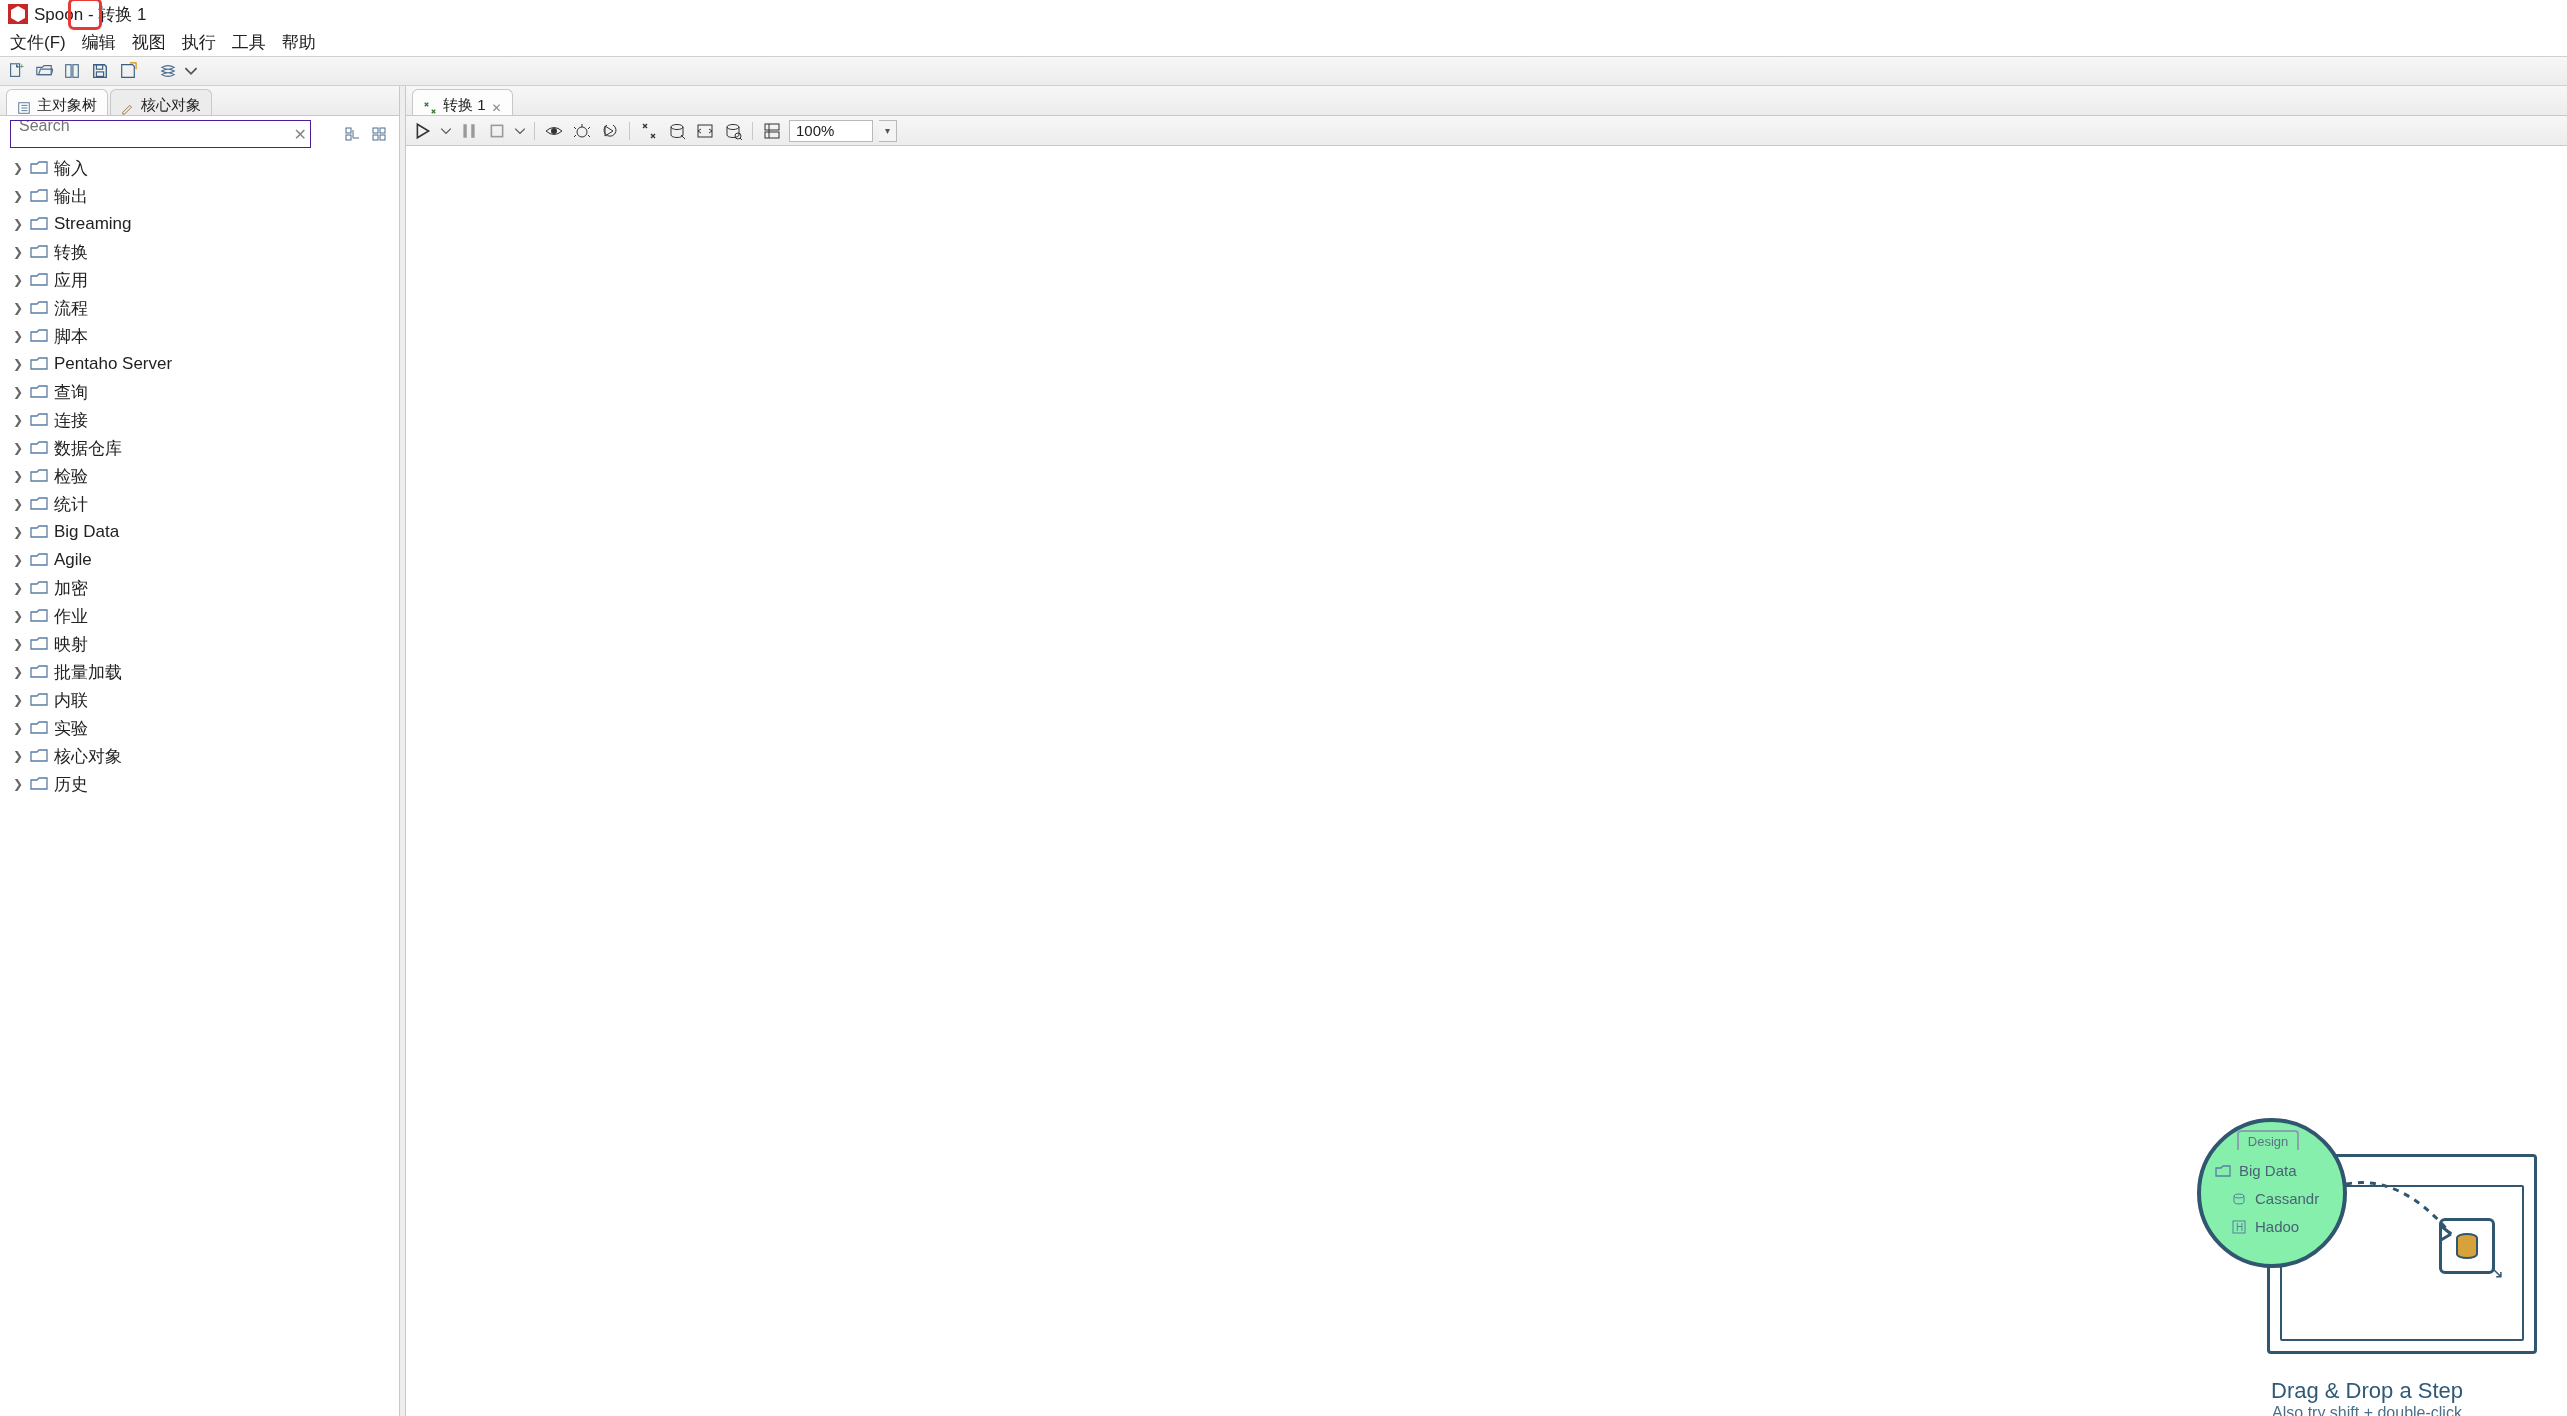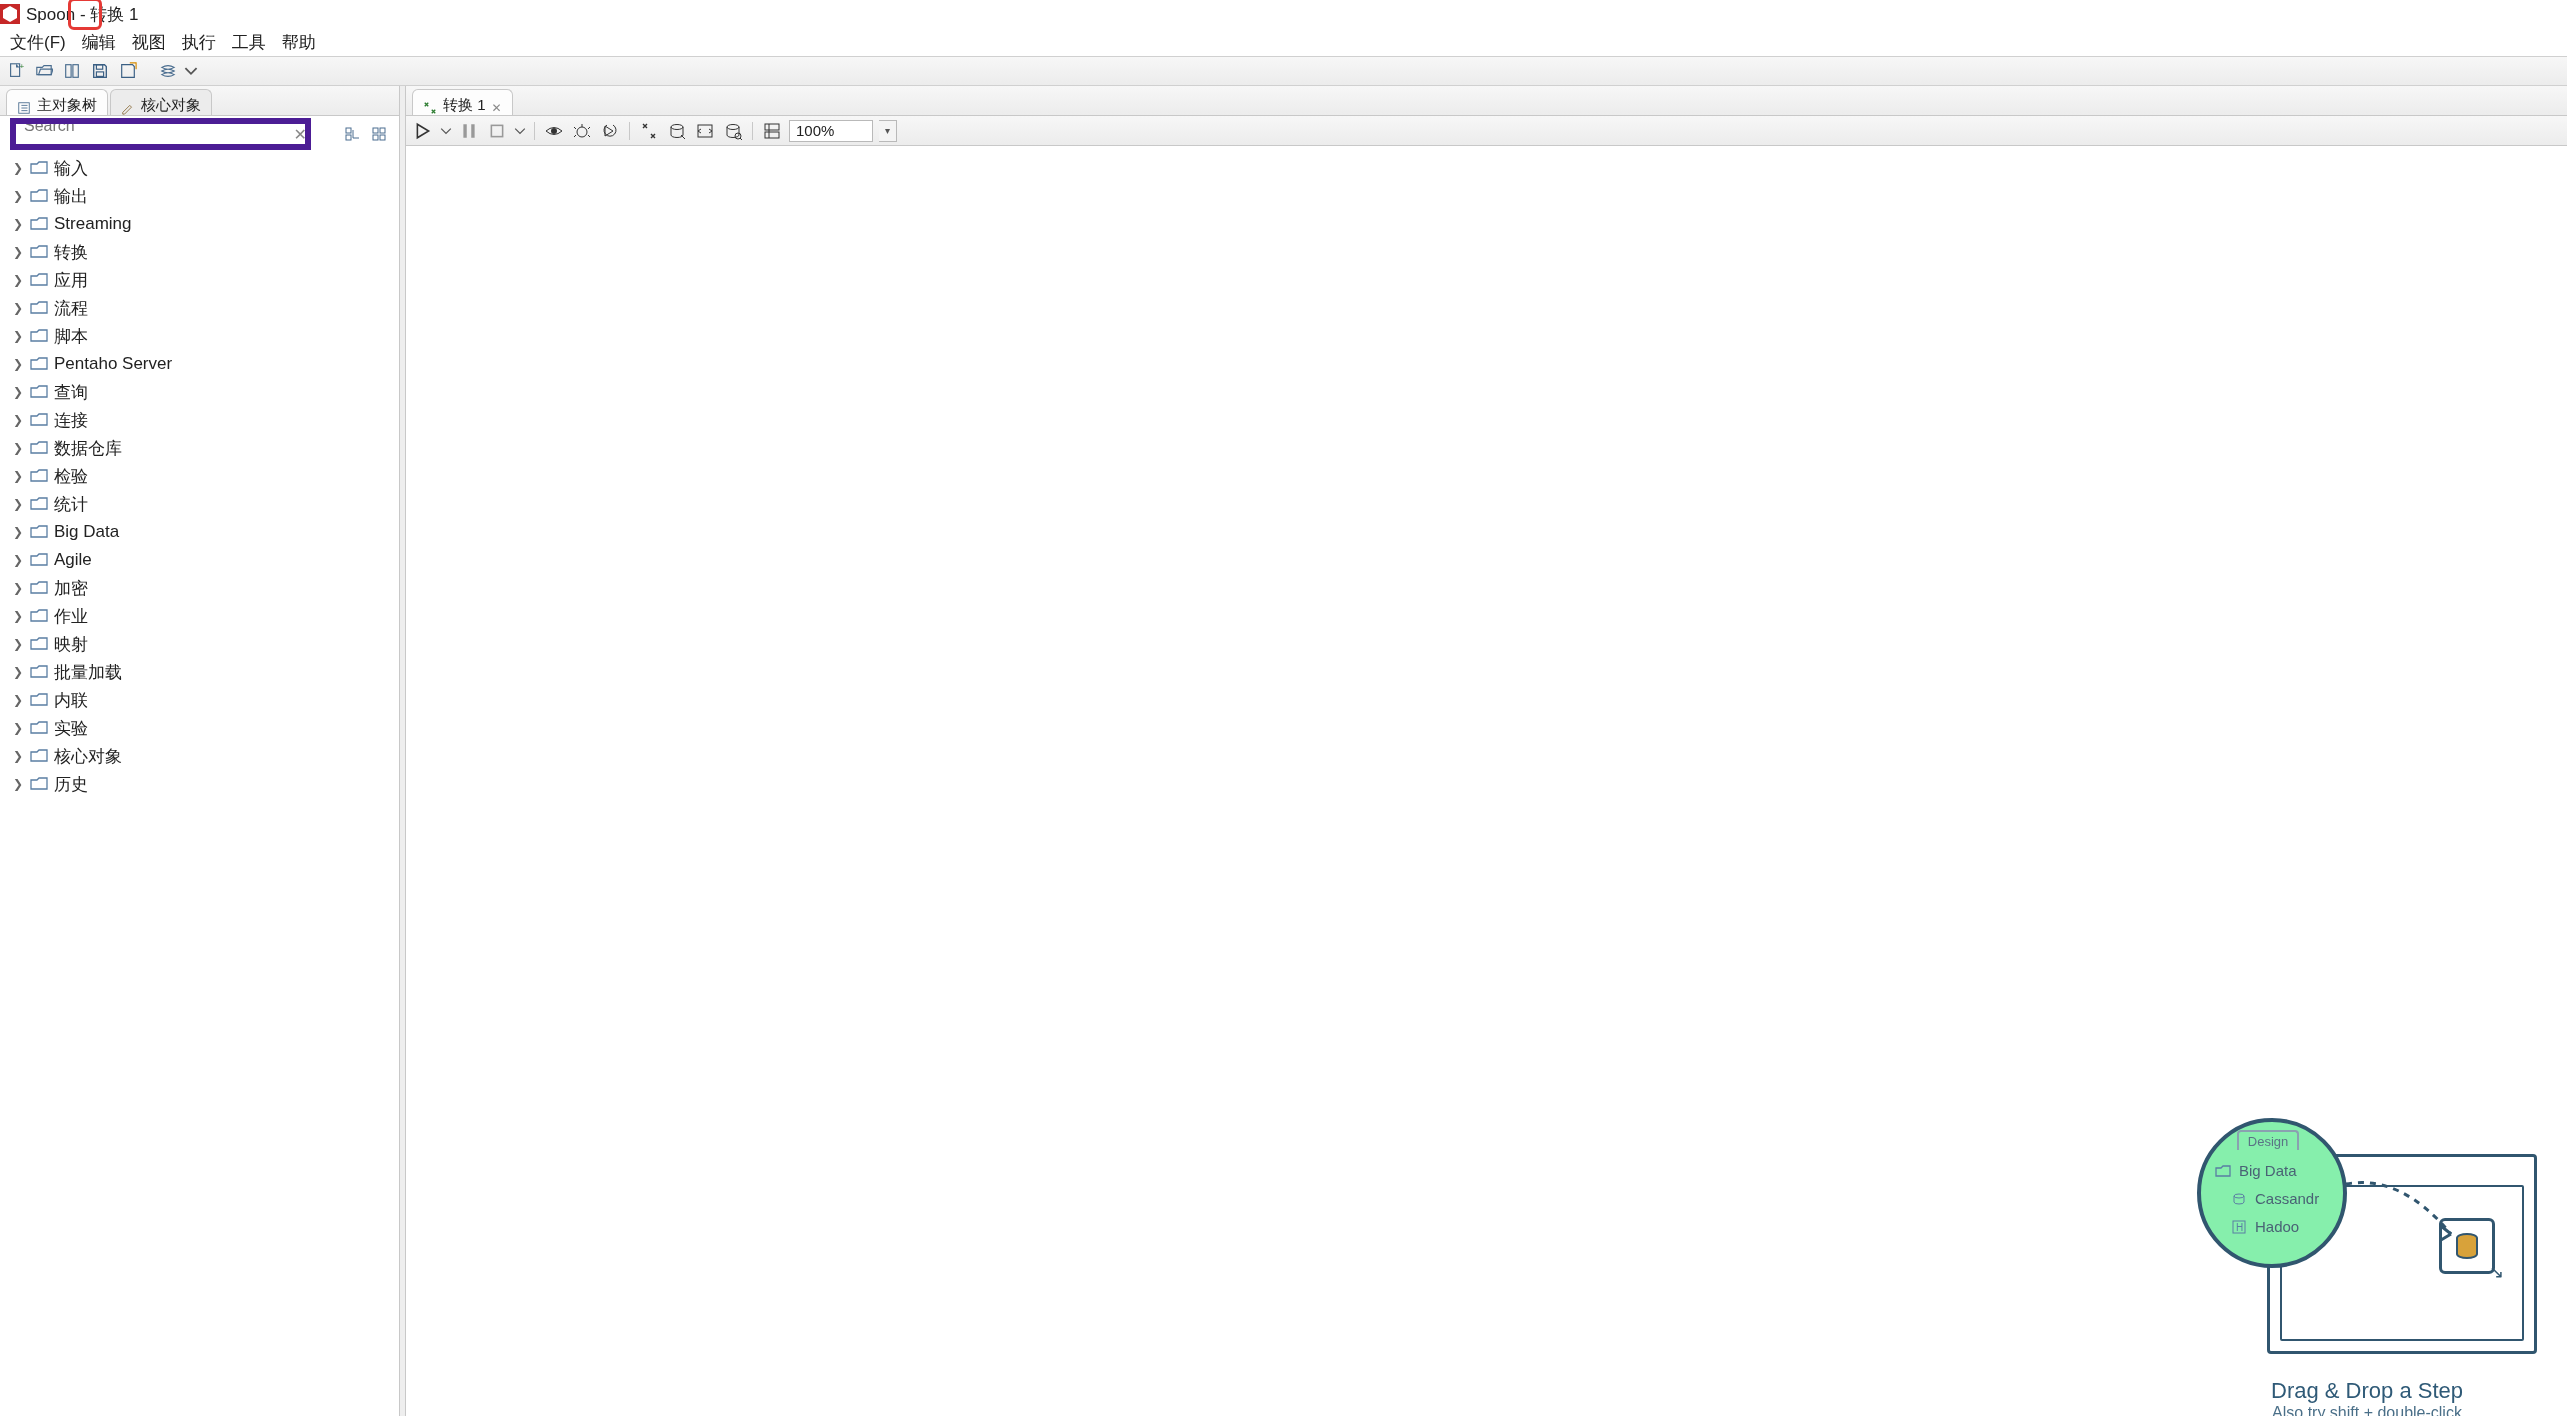--- a/index.html
+++ b/index.html
@@ -1,19 +1,19 @@
 <!DOCTYPE html>
 <html><head>
 <meta charset="utf-8">
 <style>
   * { box-sizing: border-box; margin: 0; padding: 0; }
   html, body { width: 100%; height: 100%; font-family: "Segoe UI", Tahoma, sans-serif; font-size: 16px; color: #222; background: #fff; overflow: hidden; }
 
   
-  .titlebar { height: 28px; display: flex; align-items: center; gap: 6px; padding: 2px 0; background: #fff; }
+  .titlebar { height: 28px; display: flex; align-items: center; gap: 6px; padding: 2px 8px; background: #fff; }
   .app-icon { width: 20px; height: 20px; background: #c62828; display: flex; align-items: center; justify-content: center; color: #fff; font-size: 13px; font-weight: bold; }
   .title-text { font-size: 17px; }
 
   
   .menubar { height: 28px; display: flex; align-items: center; gap: 4px; padding: 0 4px; background: #fff; }
   .menu-item { padding: 2px 6px; font-size: 17px; cursor: default; }
 
   
   .main-toolbar { height: 30px; background: linear-gradient(#f7f7f7,#ececec); border-top: 1px solid #d0d0d0; border-bottom: 1px solid #d0d0d0; display: flex; align-items: center; padding: 0 4px; gap: 4px; }
   .tb-btn { width: 24px; height: 24px; display: flex; align-items: center; justify-content: center; cursor: default; position: relative; }
@@ -30,21 +30,21 @@
   
   .tabbar { height: 30px; display: flex; align-items: flex-end; background: linear-gradient(#f7f7f7,#ececec); border-bottom: 1px solid #c8c8c8; padding-left: 6px; gap: 2px; }
   .tab { height: 26px; display: flex; align-items: flex-end; gap: 6px; padding: 0 10px; background: #fdfdfd; border: 1px solid #c8c8c8; border-bottom: none; border-radius: 6px 6px 0 0; font-size: 15px; cursor: default; }
   .tab.inactive { background: #ececec; }
   .tab .close-x { font-size: 12px; color: #888; }
   .tab svg { width: 14px; height: 14px; }
 
   
   .search-row { height: 36px; display: flex; align-items: center; gap: 6px; padding: 4px 10px; }
   .search-wrap { flex: 1; position: relative; display: flex; align-items: center; }
-  .search-input { width: 100%; height: 28px; border: 6px solid #4c1d95; padding: 2px 26px 18px 8px; font-size: 16px; color: #444; background: #fff; }
+  .search-input { width: 100%; height: 28px; border: 1px solid #4c1d95; padding: 2px 26px 18px 8px; font-size: 16px; color: #444; background: #fff; }
   .search-clear { position: absolute; right: 4px; color: #888; font-size: 16px; cursor: default; }
   .mini-btn { width: 20px; height: 20px; display: flex; align-items: center; justify-content: center; cursor: default; }
   .mini-btn svg { width: 16px; height: 16px; }
 
   
   .tree { flex: 1; overflow: auto; padding: 2px 0 10px 12px; }
   .tree-row { display: flex; align-items: center; height: 28px; gap: 6px; font-size: 17px; color: #222; cursor: default; }
   .tw { width: 12px; color: #666; font-size: 12px; display: inline-flex; justify-content: center; }
   .tree-row svg.folder { width: 18px; height: 18px; }
 

